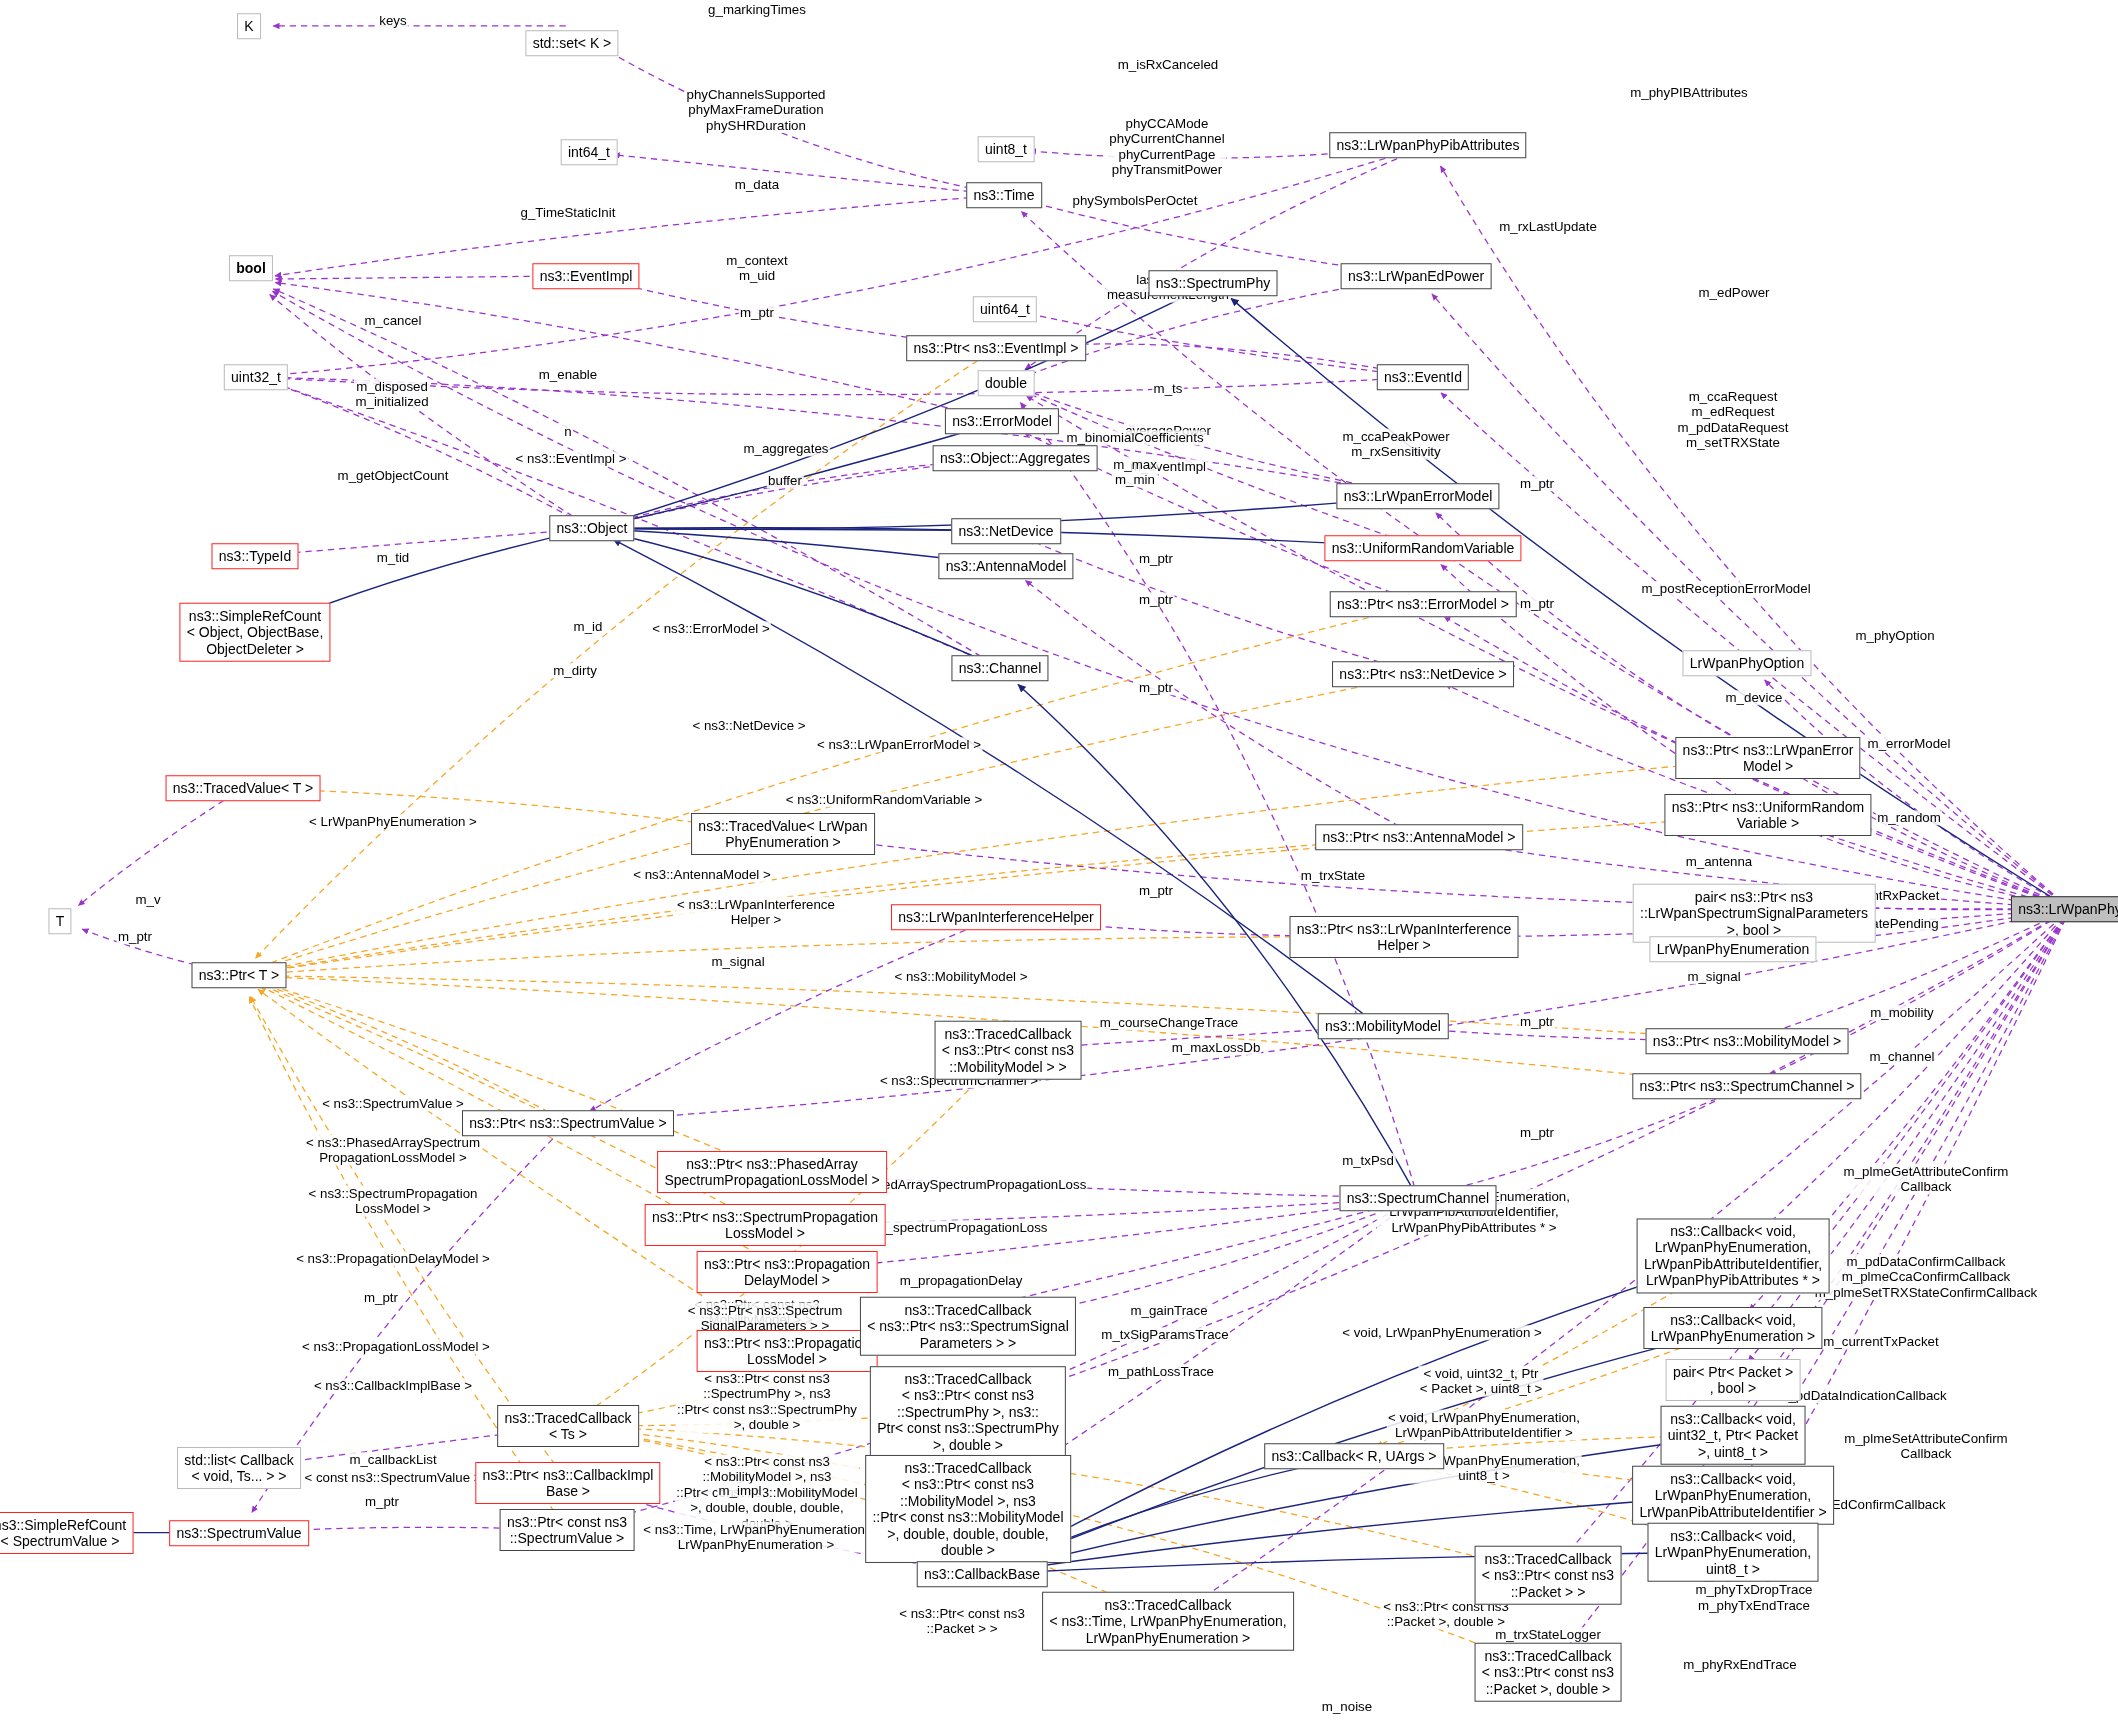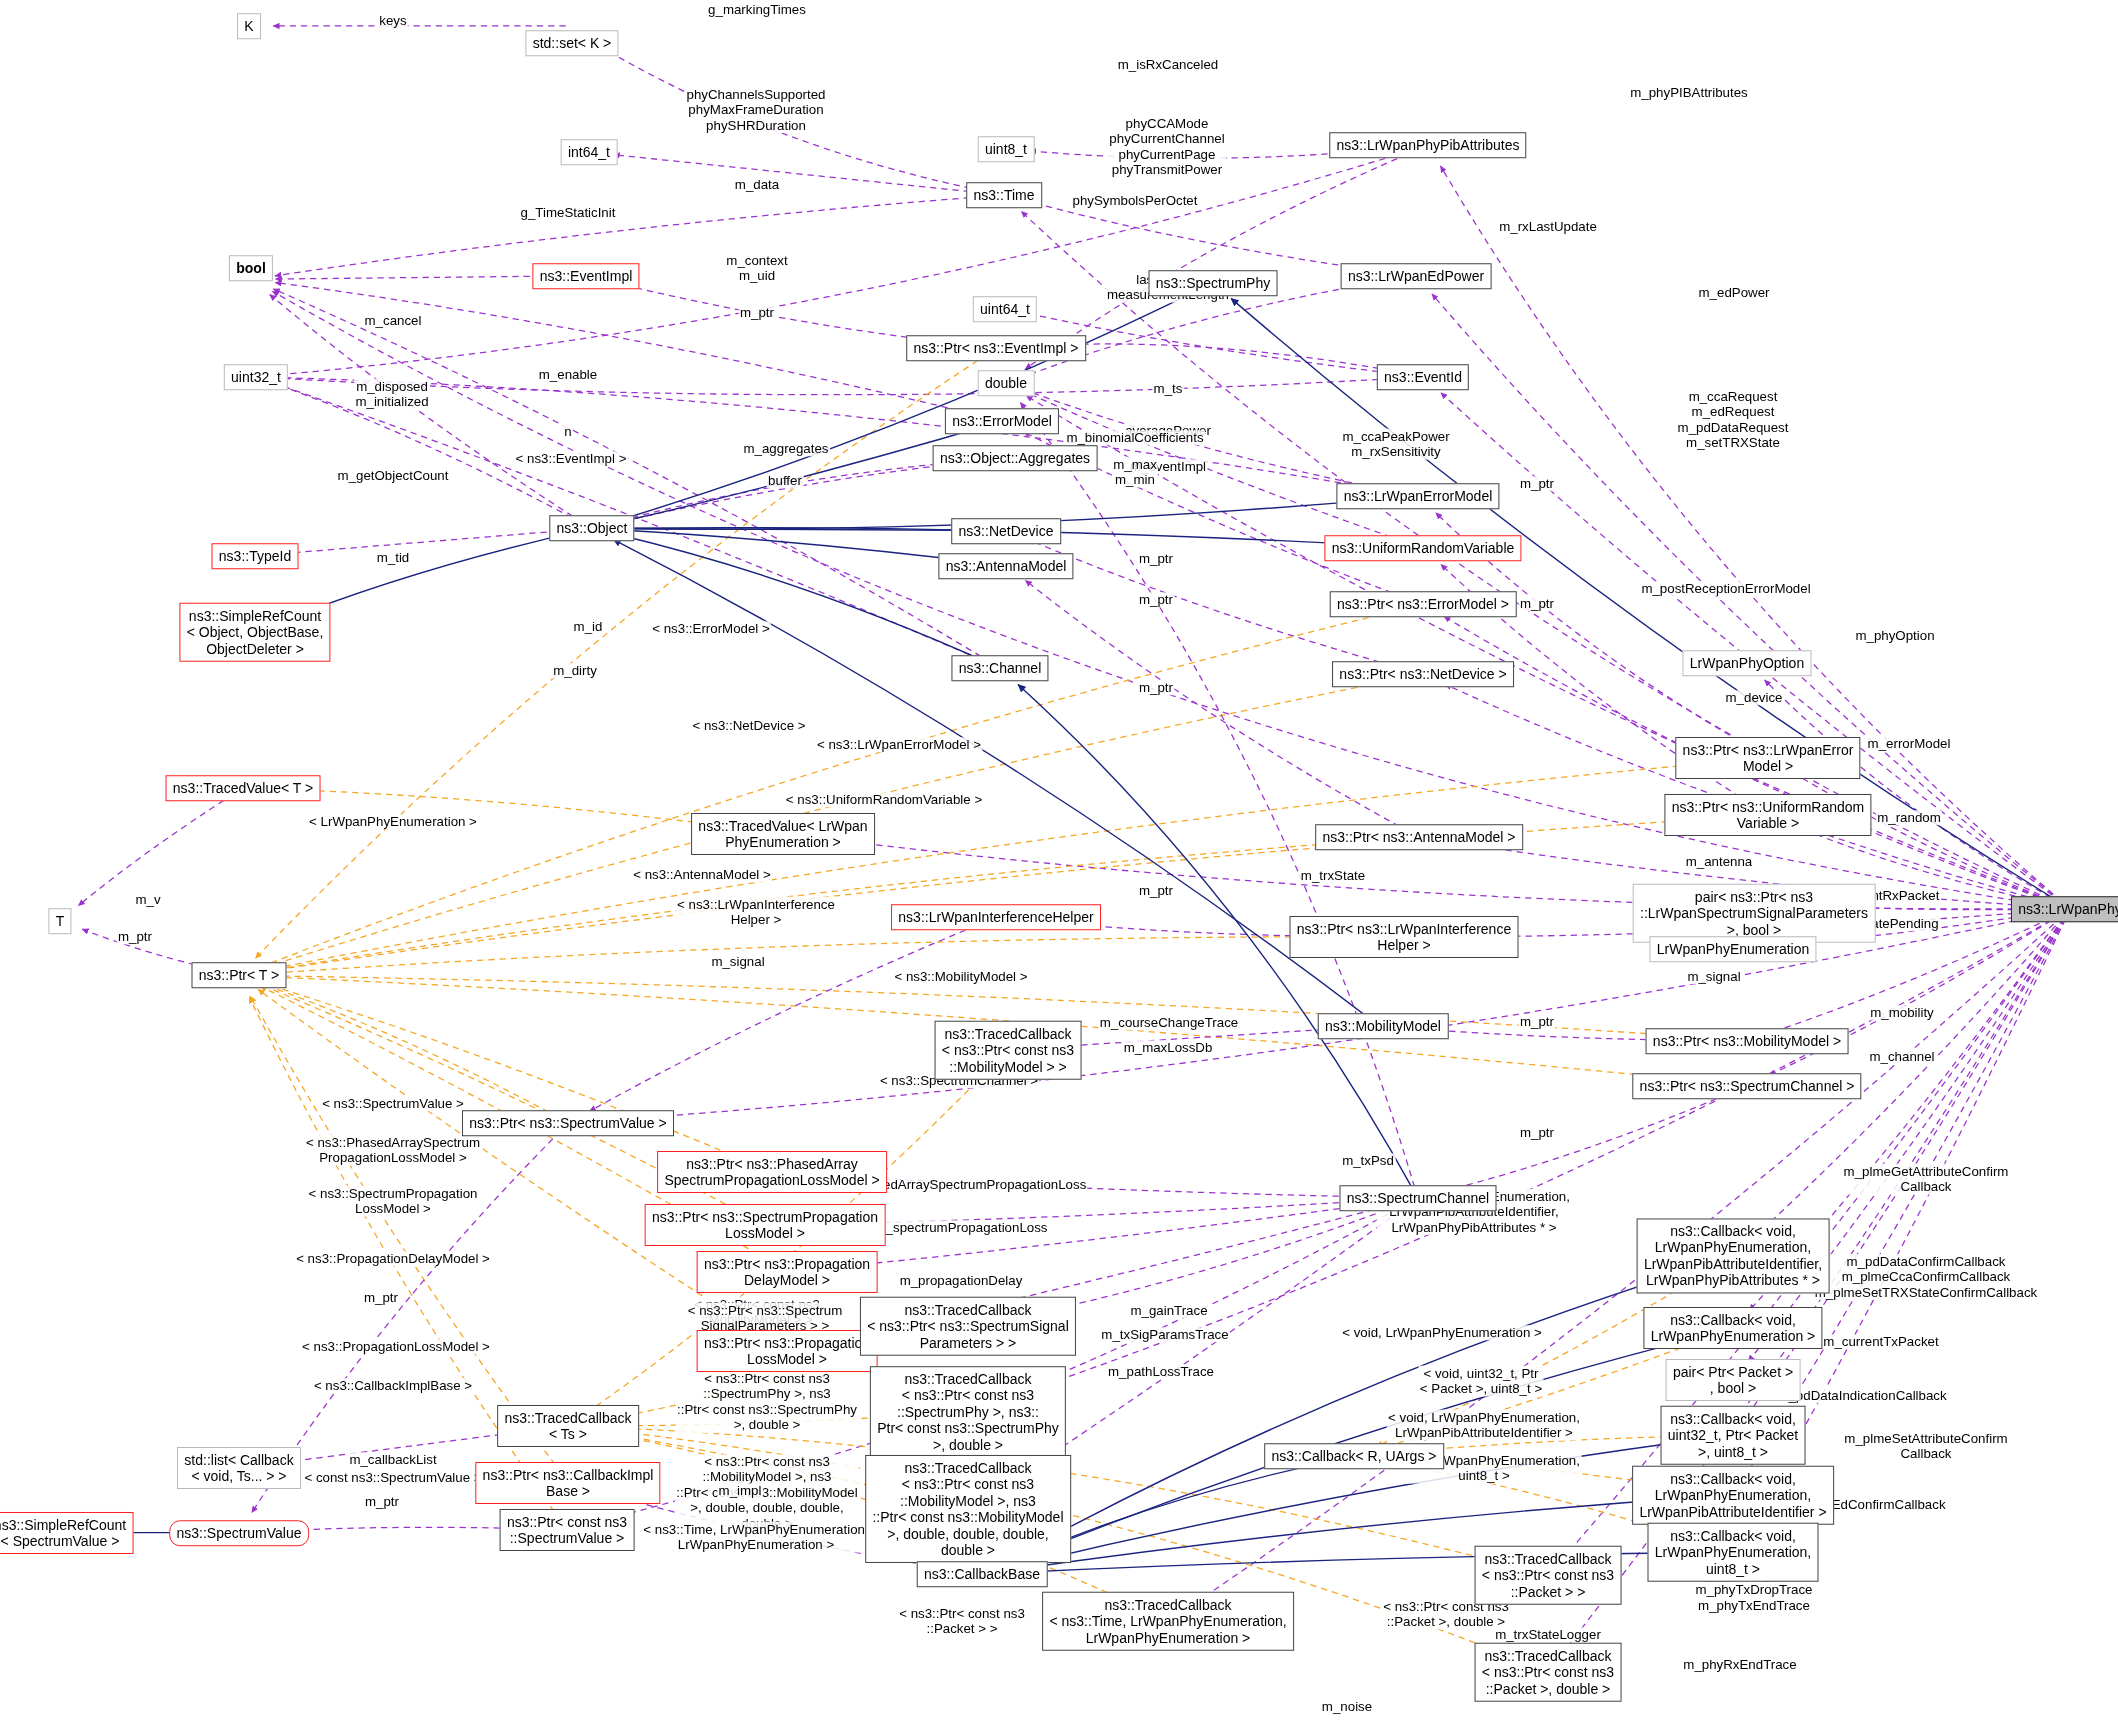--- a/index.html
+++ b/index.html
@@ -265,21 +265,21 @@
       <div class="node dark" style="left: 568px; top: 1426px;">ns3::TracedCallback
 &lt; Ts &gt;</div>
       <div class="node red" style="left: 568px; top: 1483px;">ns3::Ptr&lt; ns3::CallbackImpl
 Base &gt;</div>
       <div class="node dark" style="left: 567px; top: 1530px;">ns3::Ptr&lt; const ns3
 ::SpectrumValue &gt;</div>
       <div class="node plain" style="left: 239px; top: 1468px;">std::list&lt; Callback
 &lt; void, Ts... &gt; &gt;</div>
       <div class="node red" style="left: 60px; top: 1533px;">ns3::SimpleRefCount
 &lt; SpectrumValue &gt;</div>
-      <div class="node red" style="left: 239px; top: 1533px; border-radius: 11px;">ns3::SpectrumValue</div>
+      <div class="node red" style="left: 239px; top: 1533px;">ns3::SpectrumValue</div>
       <div class="node dark" style="left: 982px; top: 1574px;">ns3::CallbackBase</div>
       <div class="node dark" style="left: 1548px; top: 1575px;">ns3::TracedCallback
 &lt; ns3::Ptr&lt; const ns3
 ::Packet &gt; &gt;</div>
       <div class="node dark" style="left: 1168px; top: 1621px;">ns3::TracedCallback
 &lt; ns3::Time, LrWpanPhyEnumeration,
 LrWpanPhyEnumeration &gt;</div>
       <div class="node dark" style="left: 1548px; top: 1672px;">ns3::TracedCallback
 &lt; ns3::Ptr&lt; const ns3
 ::Packet &gt;, double &gt;</div>
@@ -352,21 +352,21 @@
       <div class="elabel" style="left: 135px; top: 937px;">m_ptr</div>
       <div class="elabel" style="left: 756px; top: 912px;">&lt; ns3::LrWpanInterference
 Helper &gt;</div>
       <div class="elabel" style="left: 1156px; top: 891px;">m_ptr</div>
       <div class="elabel" style="left: 1881px; top: 896px;">m_currentRxPacket</div>
       <div class="elabel" style="left: 1882px; top: 924px;">m_trxStatePending</div>
       <div class="elabel" style="left: 738px; top: 962px;">m_signal</div>
       <div class="elabel" style="left: 1714px; top: 977px;">m_signal</div>
       <div class="elabel" style="left: 961px; top: 977px;">&lt; ns3::MobilityModel &gt;</div>
       <div class="elabel" style="left: 1169px; top: 1023px;">m_courseChangeTrace</div>
-      <div class="elabel" style="left: 1168px; top: 1048px; text-align: right;">m_maxLossDb</div>
+      <div class="elabel" style="left: 1216px; top: 1048px; text-align: right;">m_maxLossDb</div>
       <div class="elabel" style="left: 1537px; top: 1022px;">m_ptr</div>
       <div class="elabel" style="left: 1902px; top: 1013px;">m_mobility</div>
       <div class="elabel" style="left: 1902px; top: 1057px;">m_channel</div>
       <div class="elabel" style="left: 959px; top: 1081px;">&lt; ns3::SpectrumChannel &gt;</div>
       <div class="elabel" style="left: 393px; top: 1104px;">&lt; ns3::SpectrumValue &gt;</div>
       <div class="elabel" style="left: 1537px; top: 1133px;">m_ptr</div>
       <div class="elabel" style="left: 1368px; top: 1161px;">m_txPsd</div>
       <div class="elabel" style="left: 393px; top: 1150px;">&lt; ns3::PhasedArraySpectrum
 PropagationLossModel &gt;</div>
       <div class="elabel" style="left: 961px; top: 1185px;">m_phasedArraySpectrumPropagationLoss</div>

